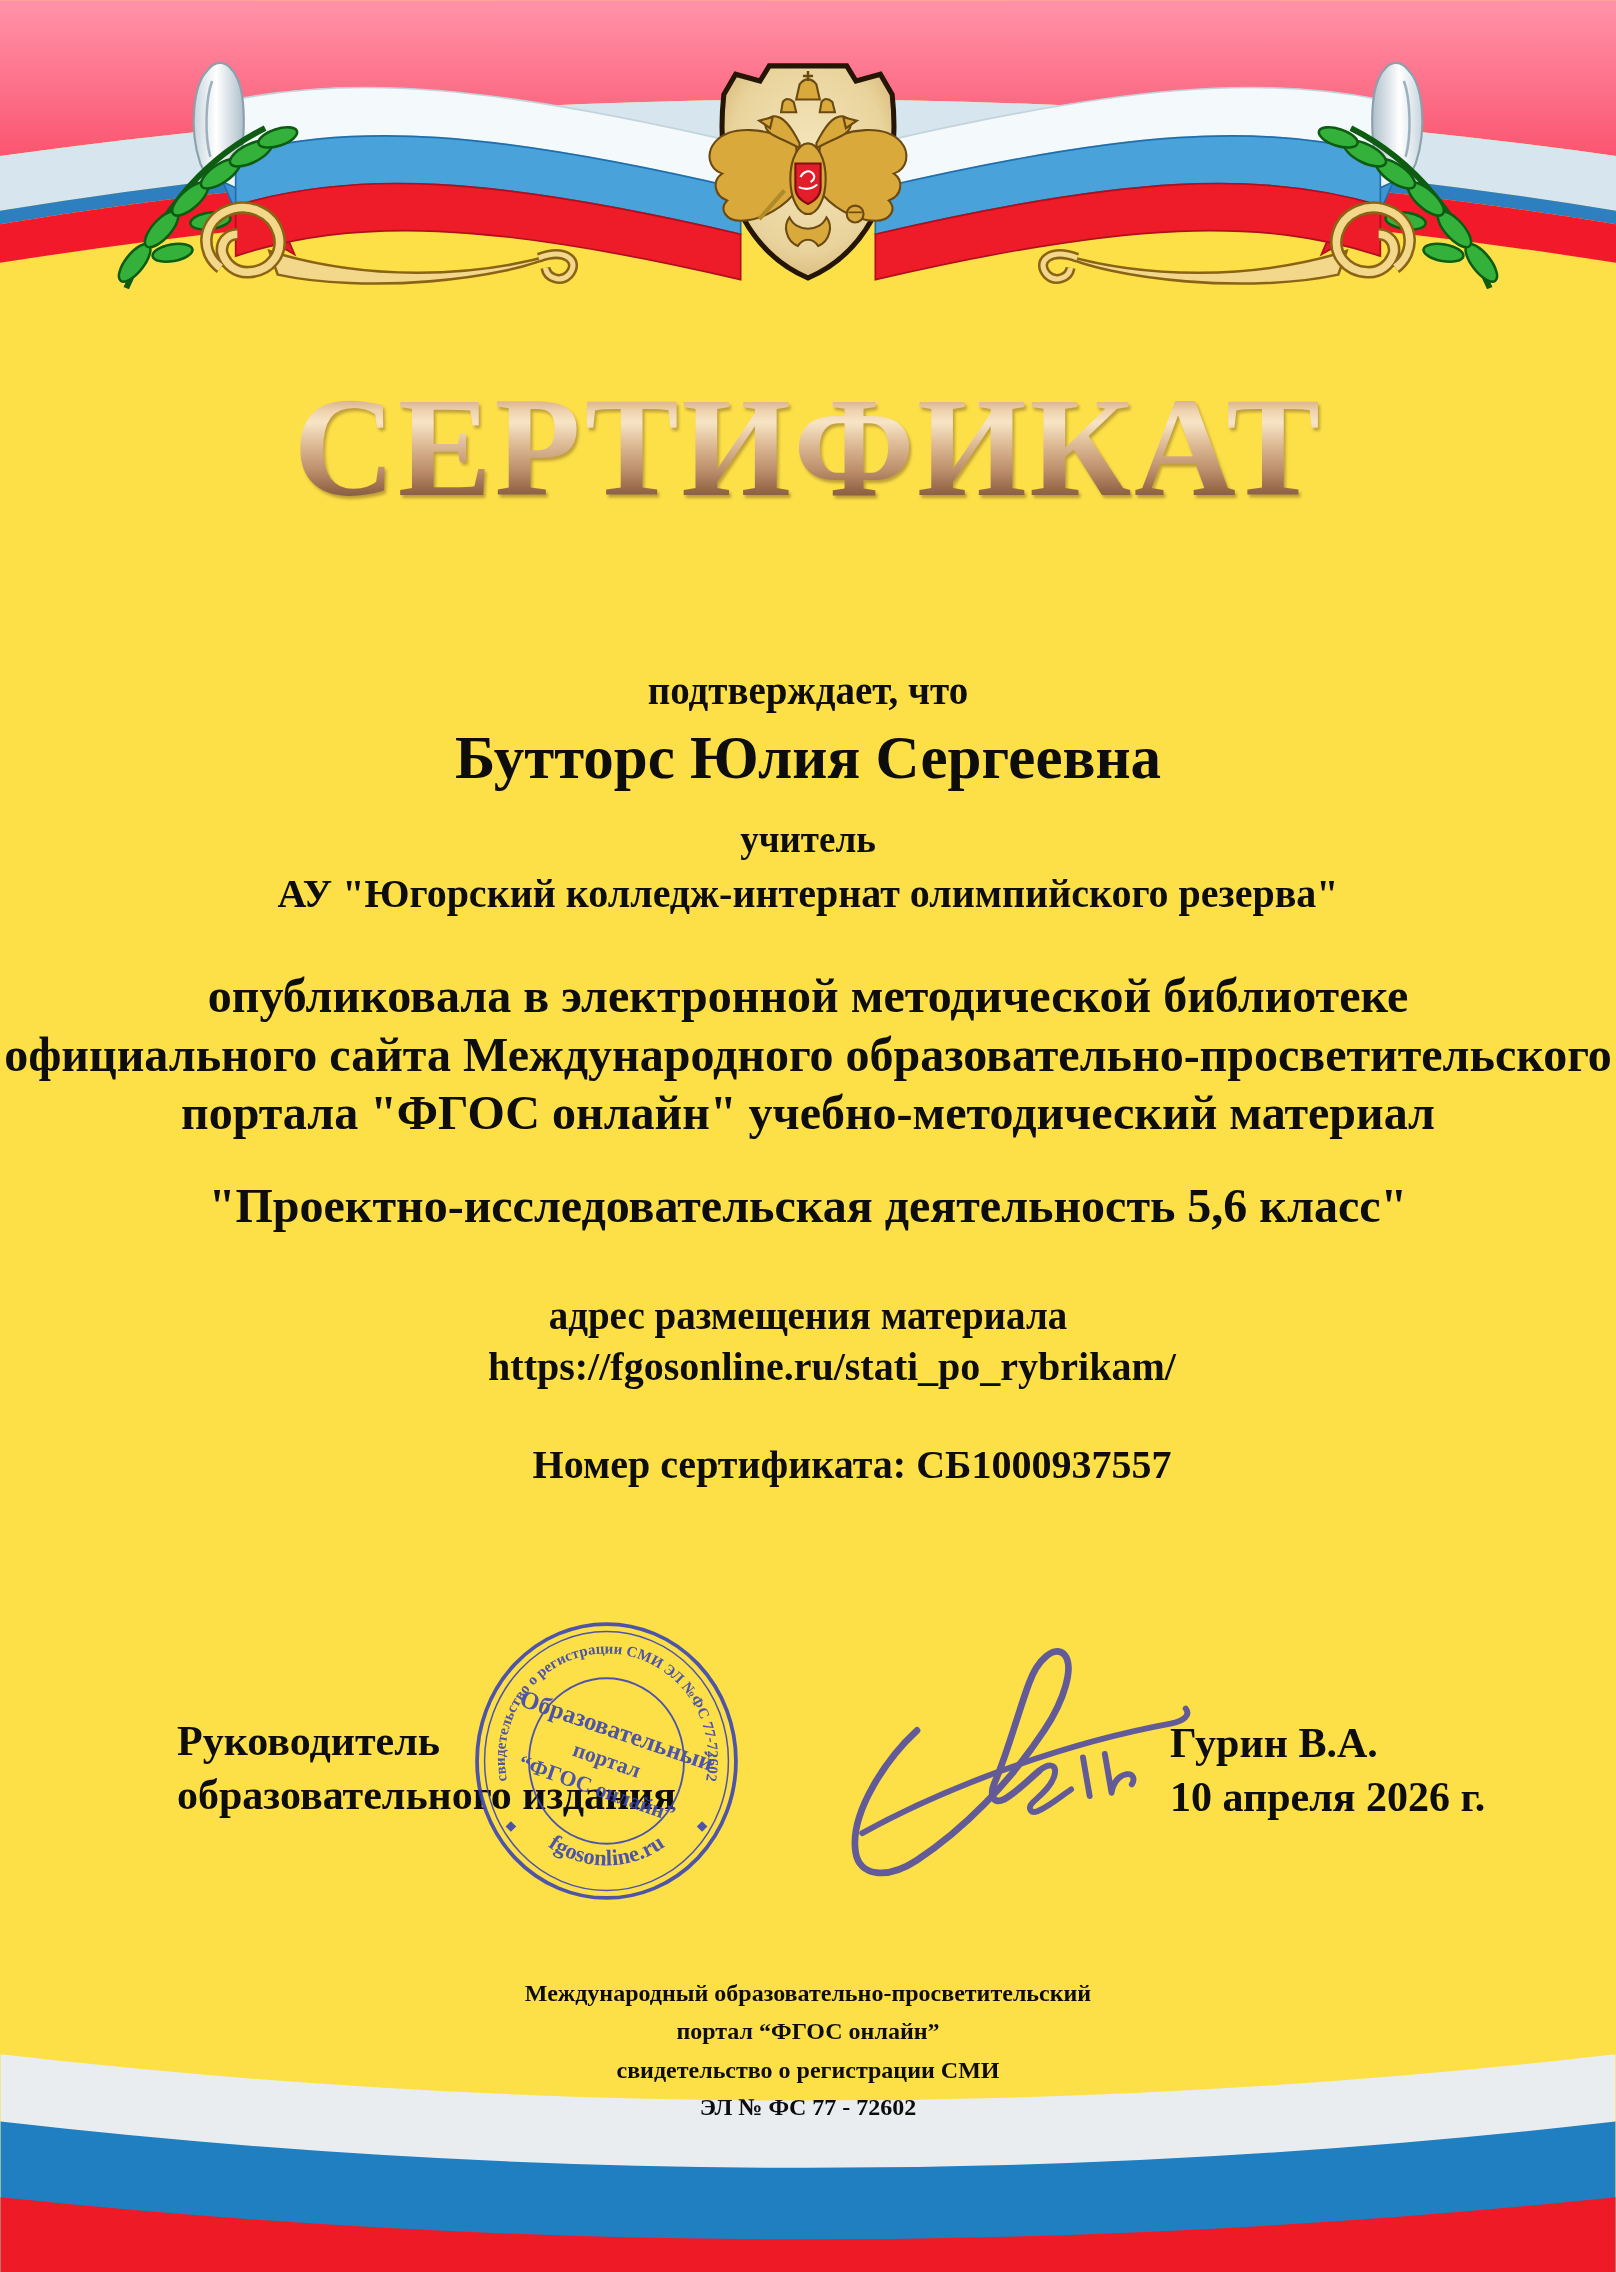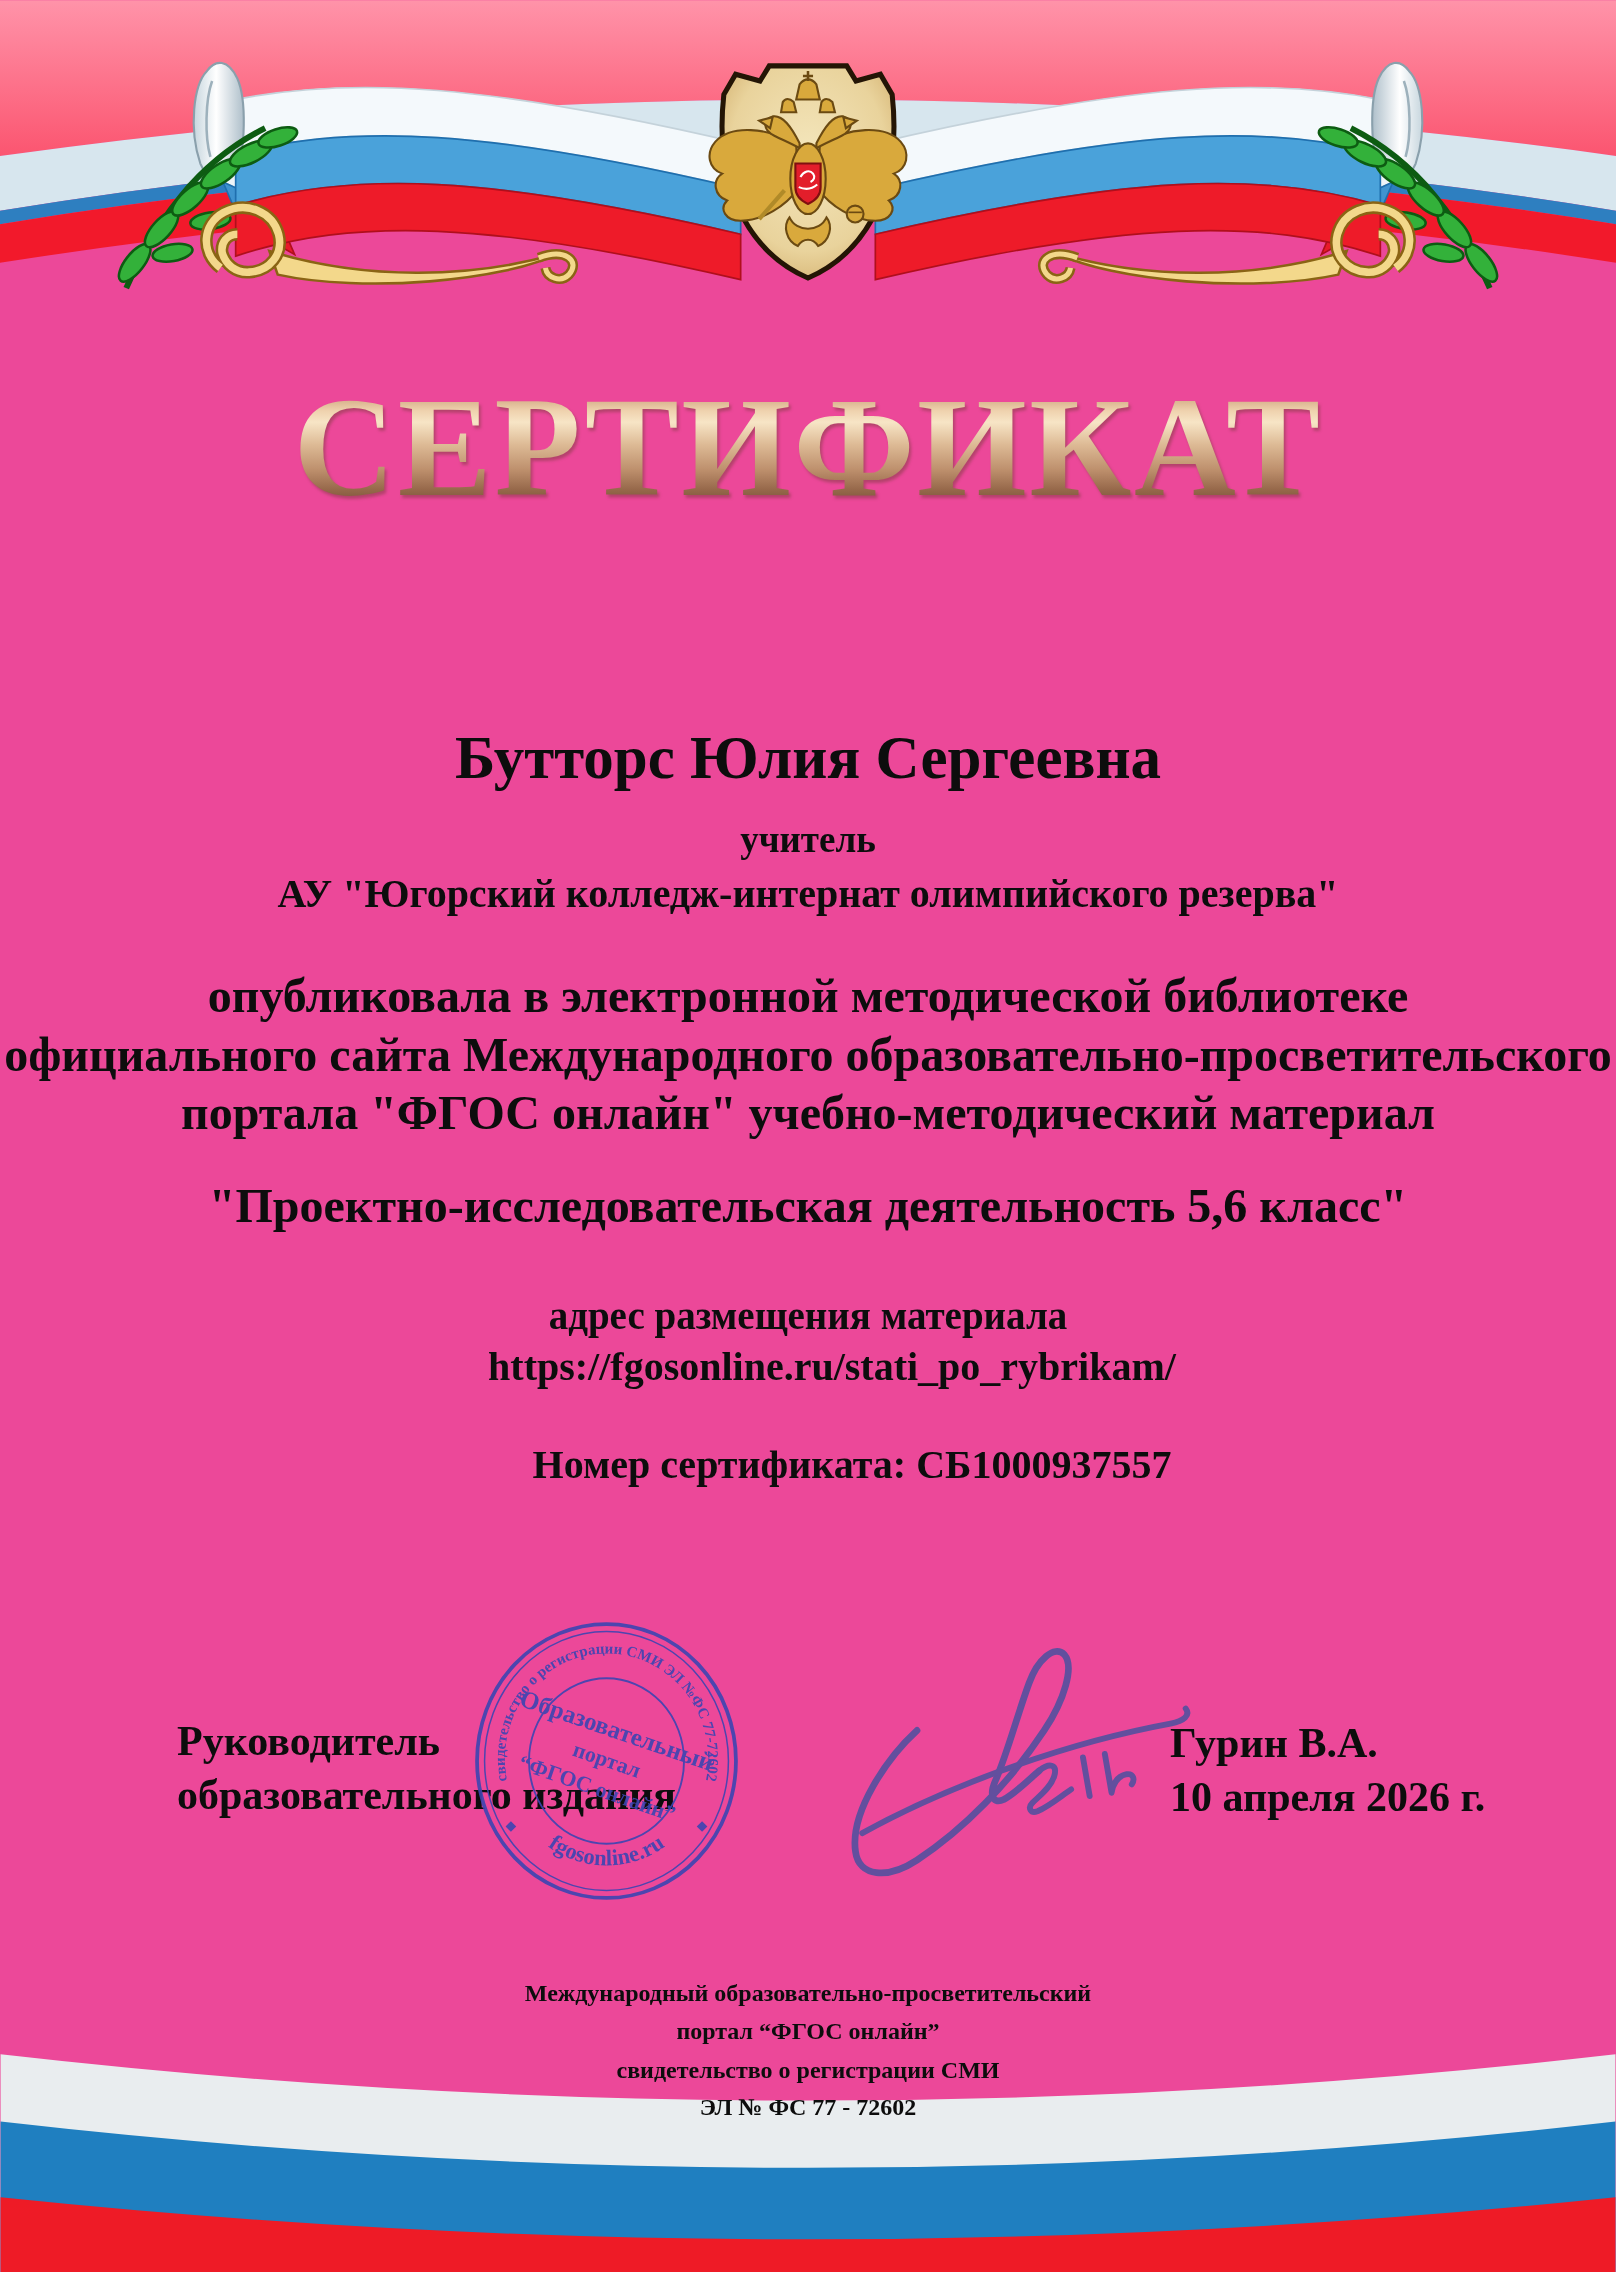--- a/index.html
+++ b/index.html
@@ -1,17 +1,17 @@
 <!DOCTYPE html>
 <html style="font-size:13.5px"><head>
 <meta charset="utf-8">
 <style>
   html,body{margin:0;padding:0;}
   .page{
-    position:relative; width:1616px; height:2273px; background:#ec4899;
+    position:relative; width:1616px; height:2273px; background:#fde047;
     overflow:hidden; font-family:"Liberation Serif","DejaVu Serif",serif;
     color:#0d0d0d;
   }
   svg{display:block;}
   .deco{position:absolute; left:0;}
   .hdr{top:0;}
   .ftr{bottom:0;}
   .title{
     position:absolute; top:377px; left:0; width:100%;
     text-align:center; font-weight:bold; font-size:141px; line-height:1;
@@ -153,20 +153,21 @@
         <path d="M1008,252 L1024,252" fill="none" stroke-width="2"></path>
       </g>
 
       <path d="M945,194 h30 v28 c0,11 -8,17 -15,20 c-7,-3 -15,-9 -15,-20 Z" fill="#e31e2b" stroke="#801010" stroke-width="2.5"></path>
       <path d="M951,210 c4,-7 11,-9 15,-4 c3,4 1,8 -3,10 M949,222 c7,3 15,3 22,-3" fill="none" stroke="#ffffff" stroke-width="2.5"></path>
     </g>
   </svg>
 
   <div class="title">СЕРТИФИКАТ</div>
 
+  <div class="line fs46" style="top:670px;">подтверждает, что</div>
   <div class="line fs72" style="top:724px;">Бутторс Юлия Сергеевна</div>
   <div class="line fs44" style="top:820px;">учитель</div>
   <div class="line fs48" style="top:872px;">АУ "Югорский колледж-интернат олимпийского резерва"</div>
 
   <div class="line fs47" style="top:970px;">опубликовала в электронной методической библиотеке</div>
   <div class="line fs47" style="top:1029px;">официального сайта Международного образовательно-просветительского</div>
   <div class="line fs47" style="top:1087px;">портала "ФГОС онлайн" учебно-методический материал</div>
 
   <div class="line fs47" style="top:1180px;">"Проектно-исследовательская деятельность 5,6 класс"</div>
 

